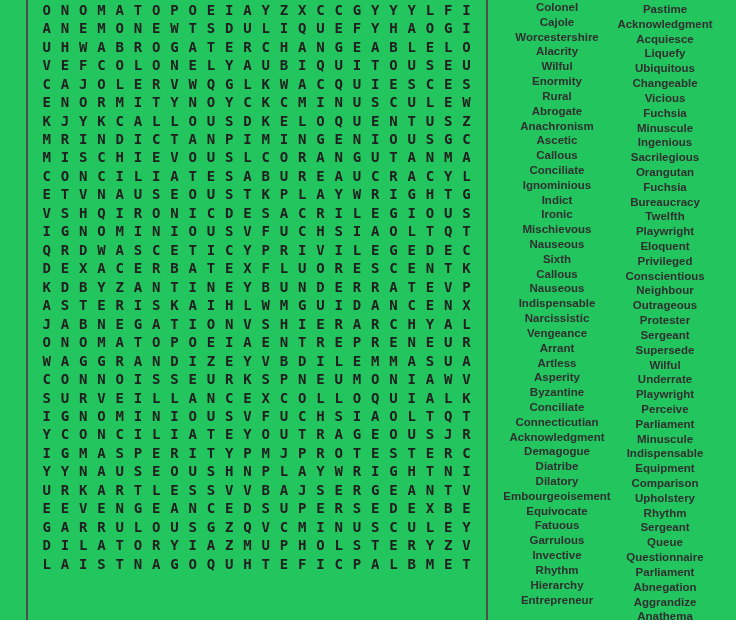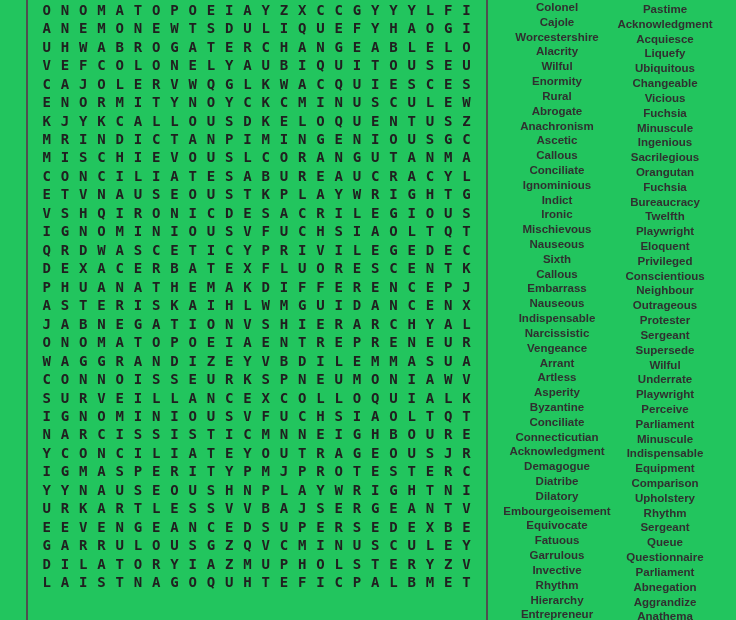--- a/index.html
+++ b/index.html
@@ -74,29 +74,28 @@
         <div class="grid-row">ENORMITYNOYCKCMINUSCULEW</div>
         <div class="grid-row">KJYKCALLOUSDKELOQUENTUSZ</div>
         <div class="grid-row">MRINDICTANPIMINGENIOUSGC</div>
         <div class="grid-row">MISCHIEVOUSLCORANGUTANMA</div>
         <div class="grid-row">CONCILIATESABUREAUCRACYL</div>
         <div class="grid-row">ETVNAUSEOUSTKPLAYWRIGHTG</div>
         <div class="grid-row">VSHQIRONICDESACRILEGIOUS</div>
         <div class="grid-row">IGNOMINIOUSVFUCHSIAOLTQT</div>
         <div class="grid-row">QRDWASCETICYPRIVILEGEDEC</div>
         <div class="grid-row">DEXACERBATEXFLUORESCENTK</div>
-        <div class="grid-row">PHUANATHEMAKDIFFERENCEPJ</div>
+        <div class="grid-row">KDBYZANTINEYBUNDERRATEVP</div>
         <div class="grid-row">ASTERISKAIHLWMGUIDANCENX</div>
         <div class="grid-row">JABNEGATIONVSHIERARCHYAL</div>
         <div class="grid-row">ONOMATOPOEIAENTREPRENEUR</div>
         <div class="grid-row">WAGGRANDIZEYVBDILEMMASUA</div>
         <div class="grid-row">CONNOISSEURKSPNEUMONIAWV</div>
         <div class="grid-row">SURVEILLANCEXCOLLOQUIALK</div>
         <div class="grid-row">IGNOMINIOUSVFUCHSIAOLTQT</div>
-        <div class="grid-row">NARCISSISTICMNNEIGHBOURE</div>
         <div class="grid-row">YCONCILIATEYOUTRAGEOUSJR</div>
         <div class="grid-row">IGMASPERITYPMJPROTESTERC</div>
         <div class="grid-row">YYNAUSEOUSHNPLAYWRIGHTNI</div>
         <div class="grid-row">URKARTLESSVVBAJSERGEANTV</div>
         <div class="grid-row">EEVENGEANCEDSUPERSEDEXBE</div>
         <div class="grid-row">GARRULOUSGZQVCMINUSCULEY</div>
         <div class="grid-row">DILATORYIAZMUPHOLSTERYZV</div>
         <div class="grid-row">LAISTNAGOQUHTEFICPALBMET</div>
       </div>
   </div>
@@ -114,21 +113,20 @@
       <div class="word">Ascetic</div>
       <div class="word">Callous</div>
       <div class="word">Conciliate</div>
       <div class="word">Ignominious</div>
       <div class="word">Indict</div>
       <div class="word">Ironic</div>
       <div class="word">Mischievous</div>
       <div class="word">Nauseous</div>
       <div class="word">Sixth</div>
       <div class="word">Callous</div>
-      <div class="word">Embarrass</div>
       <div class="word">Nauseous</div>
       <div class="word">Indispensable</div>
       <div class="word">Narcissistic</div>
       <div class="word">Vengeance</div>
       <div class="word">Arrant</div>
       <div class="word">Artless</div>
       <div class="word">Asperity</div>
       <div class="word">Byzantine</div>
       <div class="word">Conciliate</div>
       <div class="word">Connecticutian</div>

